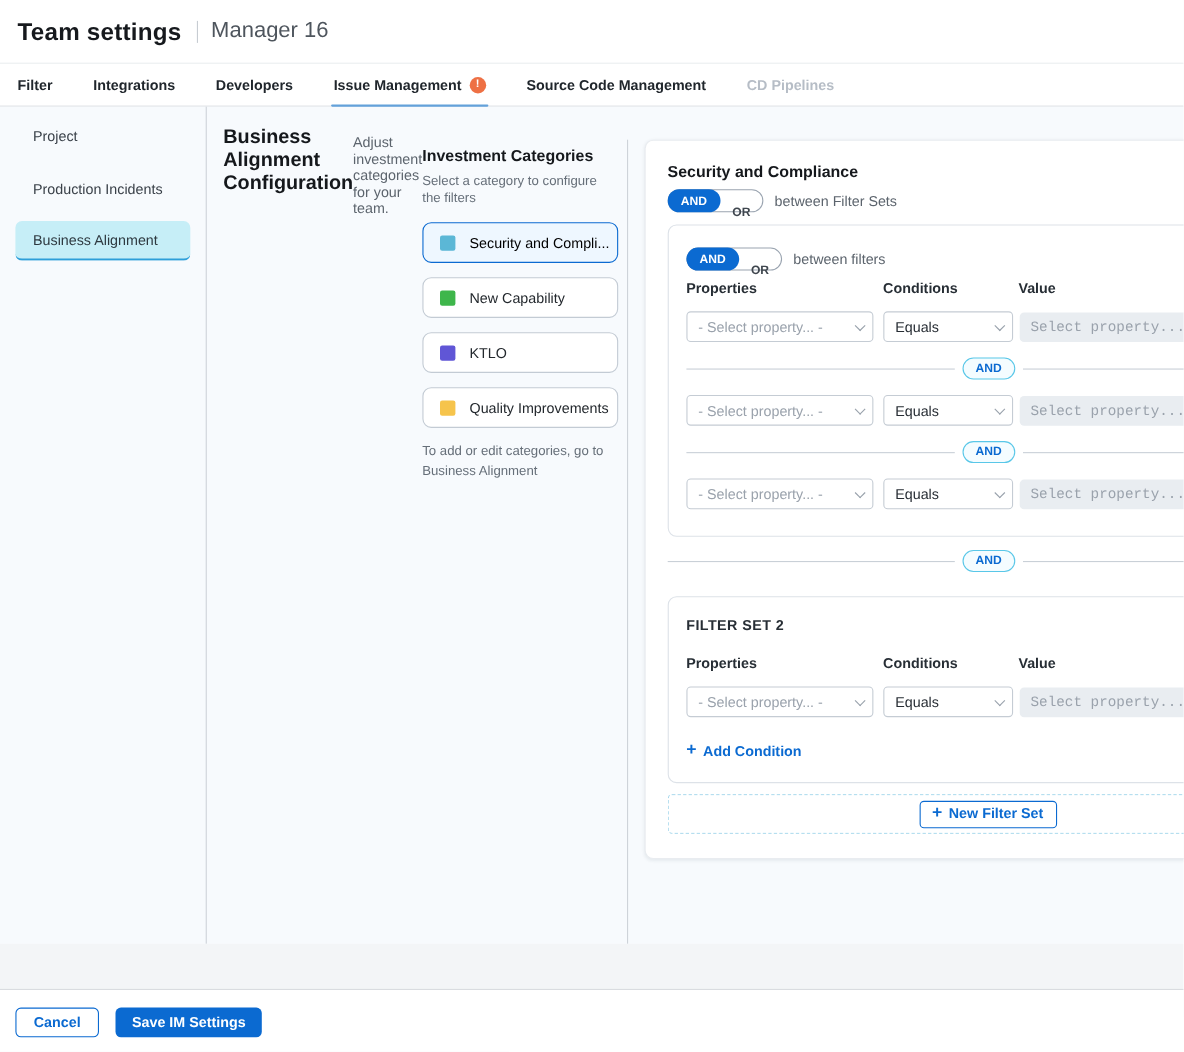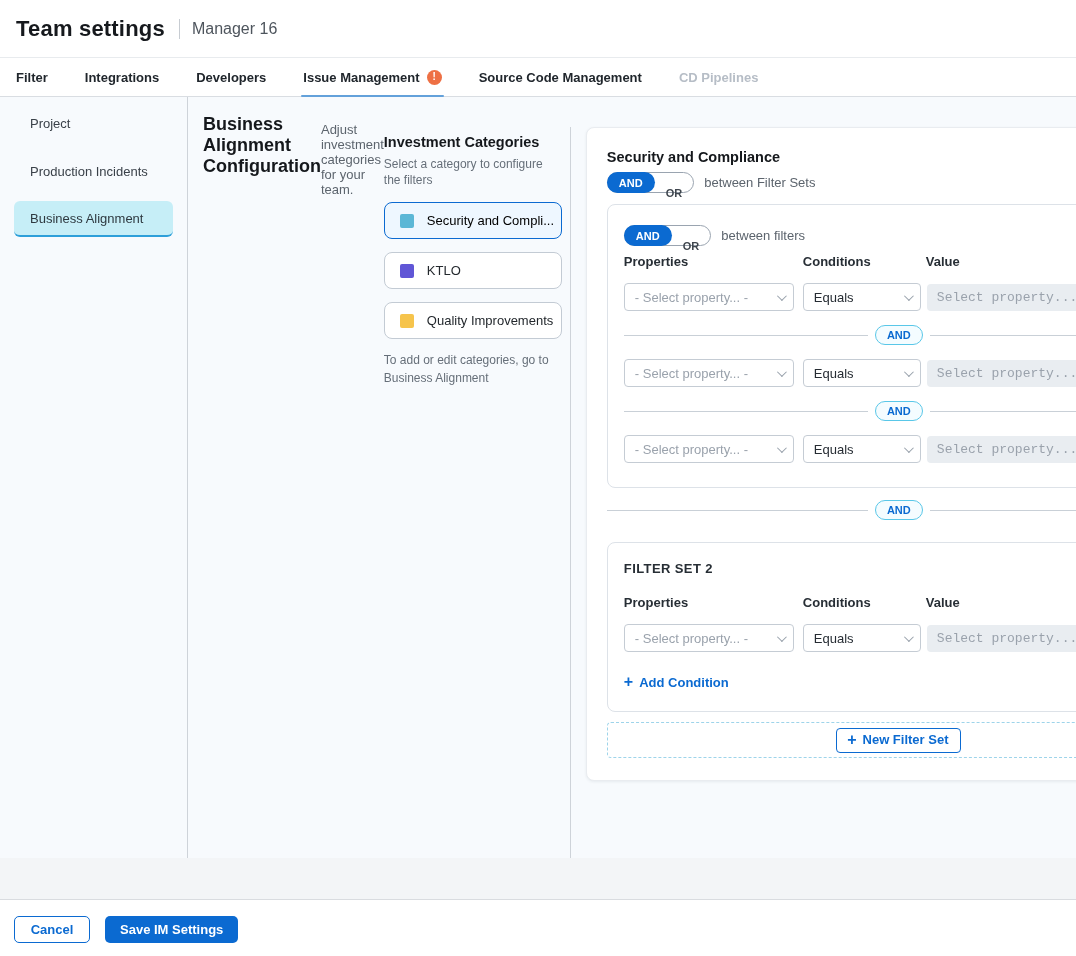--- a/index.html
+++ b/index.html
@@ -6,21 +6,21 @@
   html,body { width:1076px; height:956px; }
   body {
     font-family:"Liberation Sans", sans-serif;
     background:#ffffff; color:#20262c; overflow:hidden;
     display:flex; flex-direction:column;
   }
   
   .app-header { height:58px; display:flex; align-items:center; padding:0 16px; background:#fff; border-bottom:1px solid #e8ebee; flex:none; }
   .app-title { font-size:22px; font-weight:bold; color:#16191d; letter-spacing:.2px; }
   .title-sep { width:1px; height:20px; background:#c7ccd2; margin:0 12px 0 14px; }
-  .app-subtitle { font-size:16px; color:#4e555d; }
+  .app-subtitle { font-size:20px; color:#4e555d; }
   
   .tabbar { height:39px; display:flex; align-items:stretch; padding:0 16px; gap:37px; border-bottom:1px solid #d9dde2; background:#fff; flex:none; }
   .tab { display:flex; align-items:center; gap:7px; font-size:13px; font-weight:bold; color:#20262c; position:relative; cursor:pointer; white-space:nowrap; }
   .tab.active::after { content:""; position:absolute; left:-2px; right:-2px; bottom:-1px; height:2px; background:#63a1da; border-radius:2px; }
   .tab.disabled { color:#b6bdc6; cursor:default; }
   .badge { width:15px; height:15px; border-radius:50%; background:#ee7044; color:#fff; font-size:10px; font-weight:bold; display:flex; align-items:center; justify-content:center; line-height:1; }
   
   .content { flex:none; height:761px; display:flex; background:#f7fafd; }
   .side-nav { width:188px; flex:none; border-right:1px solid #ced3d9; padding-top:8px;text-align:center; }
   .nav-item { height:36px; margin:0 14px 12px 14px; display:flex; align-items:center; padding-left:16px; font-size:13px; color:#3a4149; border-radius:6px; cursor:pointer; }
@@ -120,20 +120,24 @@
 
       <div class="cat-col">
         <div class="cat-title">Investment Categories</div>
         <div class="cat-hint">Select a category to configure the filters</div>
         <div class="cat-list">
           <button class="cat-btn selected">
             <span class="swatch" style="background: rgb(91, 183, 214);"></span>
             <span>Security and Compli...</span>
           </button>
           <button class="cat-btn">
+            <span class="swatch" style="background: rgb(62, 182, 75);"></span>
+            <span>New Capability</span>
+          </button>
+          <button class="cat-btn">
             <span class="swatch" style="background: rgb(96, 86, 214);"></span>
             <span>KTLO</span>
           </button>
           <button class="cat-btn">
             <span class="swatch" style="background: rgb(246, 196, 76);"></span>
             <span>Quality Improvements</span>
           </button>
         </div>
         <div class="cat-note">To add or edit categories, go to Business Alignment</div>
       </div>

